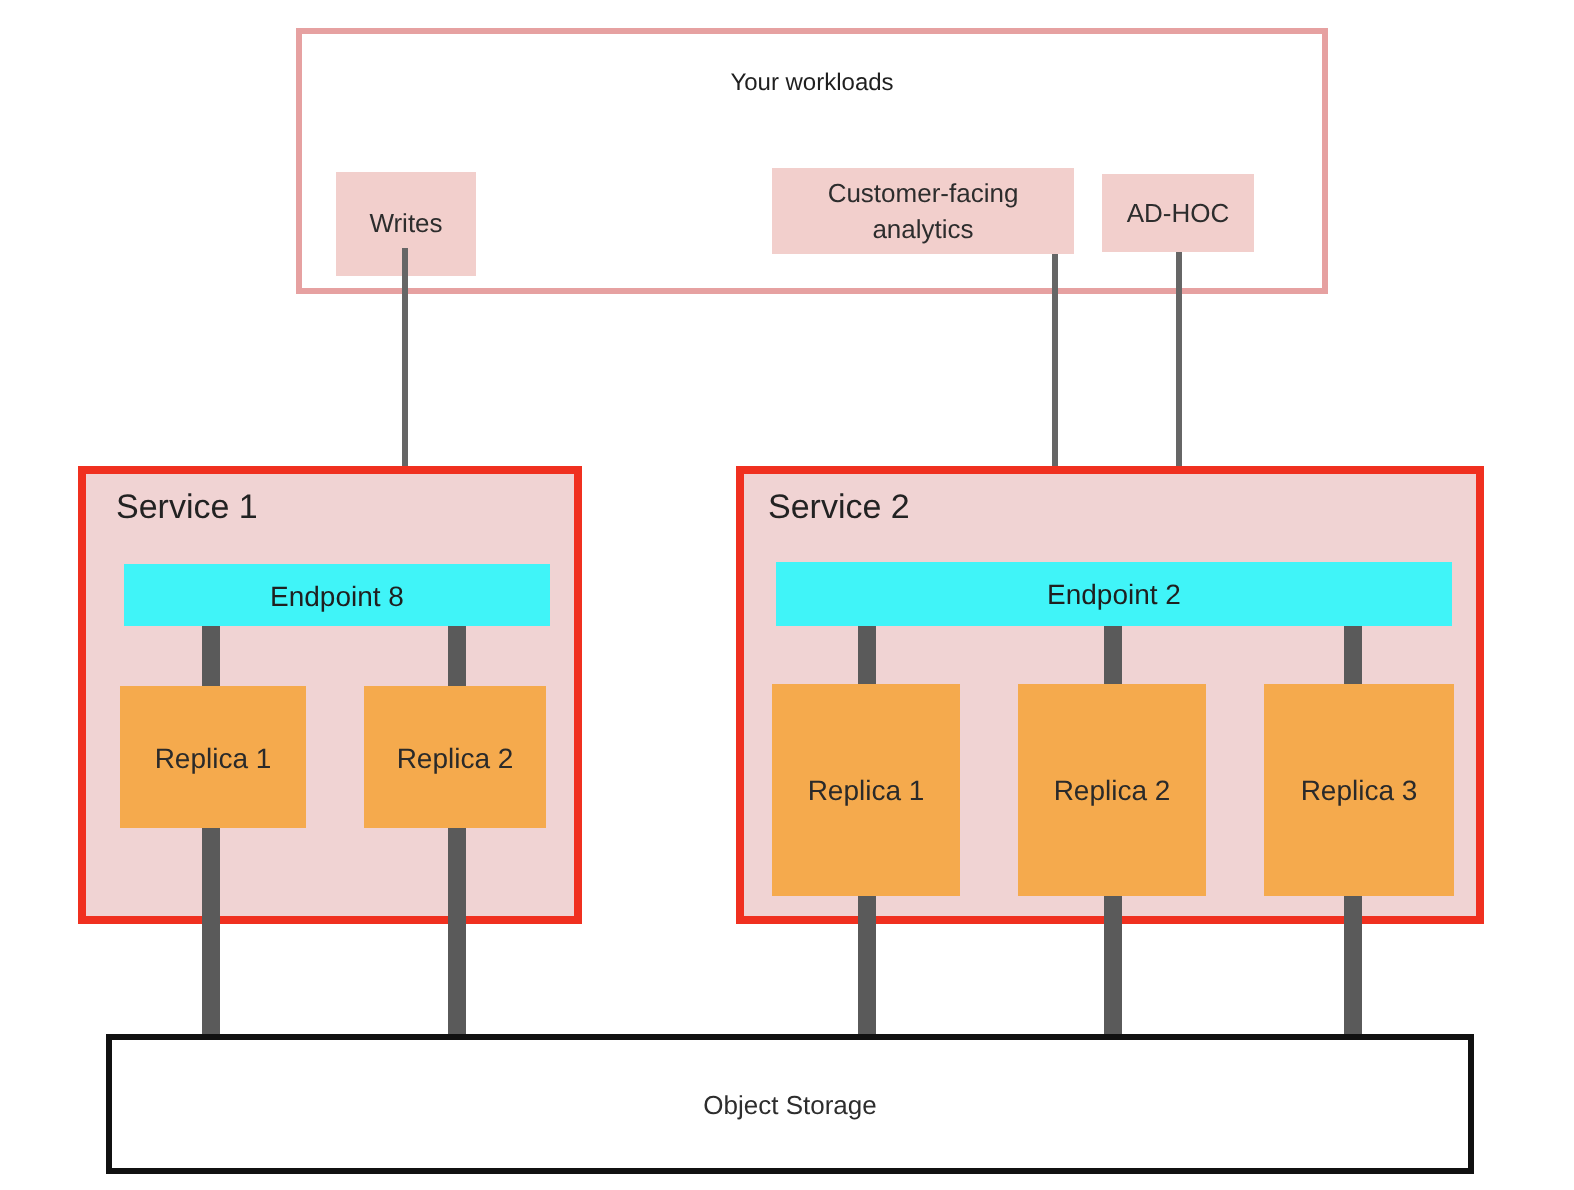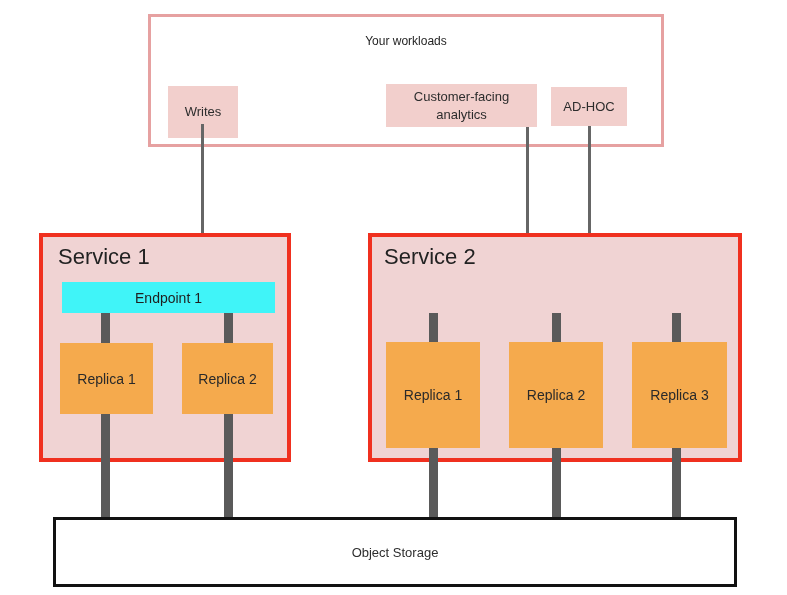--- a/index.html
+++ b/index.html
@@ -63,21 +63,21 @@
   .a3-head { left: 581px; top: 255px; }
 
   
   .service-box {
     border: 4px solid var(--service-border, #f0301f);
     background: var(--service-bg, #f0d3d3);
   }
   .service1-box { left: 39px;  top: 233px; width: 252px; height: 229px; }
   .service2-box { left: 368px; top: 233px; width: 374px; height: 229px; }
   .service-label {
-    font-size: 22px;
+    font-size: 17px;
     color: #222222;
   }
   .service1-label { left: 58px;  top: 244px; }
   .service2-label { left: 384px; top: 244px; }
 
   .endpoint {
     background: var(--endpoint-bg, #40f4f8);
     color: #1f1f1f;
     font-size: 14px;
     display: flex;
@@ -157,24 +157,25 @@
   <div class="abs connector c-s1b"></div>
   <div class="abs connector c-s1a-dn"></div>
   <div class="abs connector c-s1b-dn"></div>
   <div class="abs connector c-s2a"></div>
   <div class="abs connector c-s2b"></div>
   <div class="abs connector c-s2c"></div>
   <div class="abs connector c-s2a-dn"></div>
   <div class="abs connector c-s2b-dn"></div>
   <div class="abs connector c-s2c-dn"></div>
 
-  <div class="abs endpoint endpoint1">Endpoint 1</div>
+  <div class="abs endpoint endpoint1">Endpoint 8</div>
   <div class="abs replica s1-r1">Replica 1</div>
   <div class="abs replica s1-r2">Replica 2</div>
 
+  <div class="abs endpoint endpoint2">Endpoint 2</div>
   <div class="abs replica s2-r1">Replica 1</div>
   <div class="abs replica s2-r2">Replica 2</div>
   <div class="abs replica s2-r3">Replica 3</div>
 
   <div class="abs storage-box">
     <span>Object Storage</span>
   </div>
 
 </div>
 

